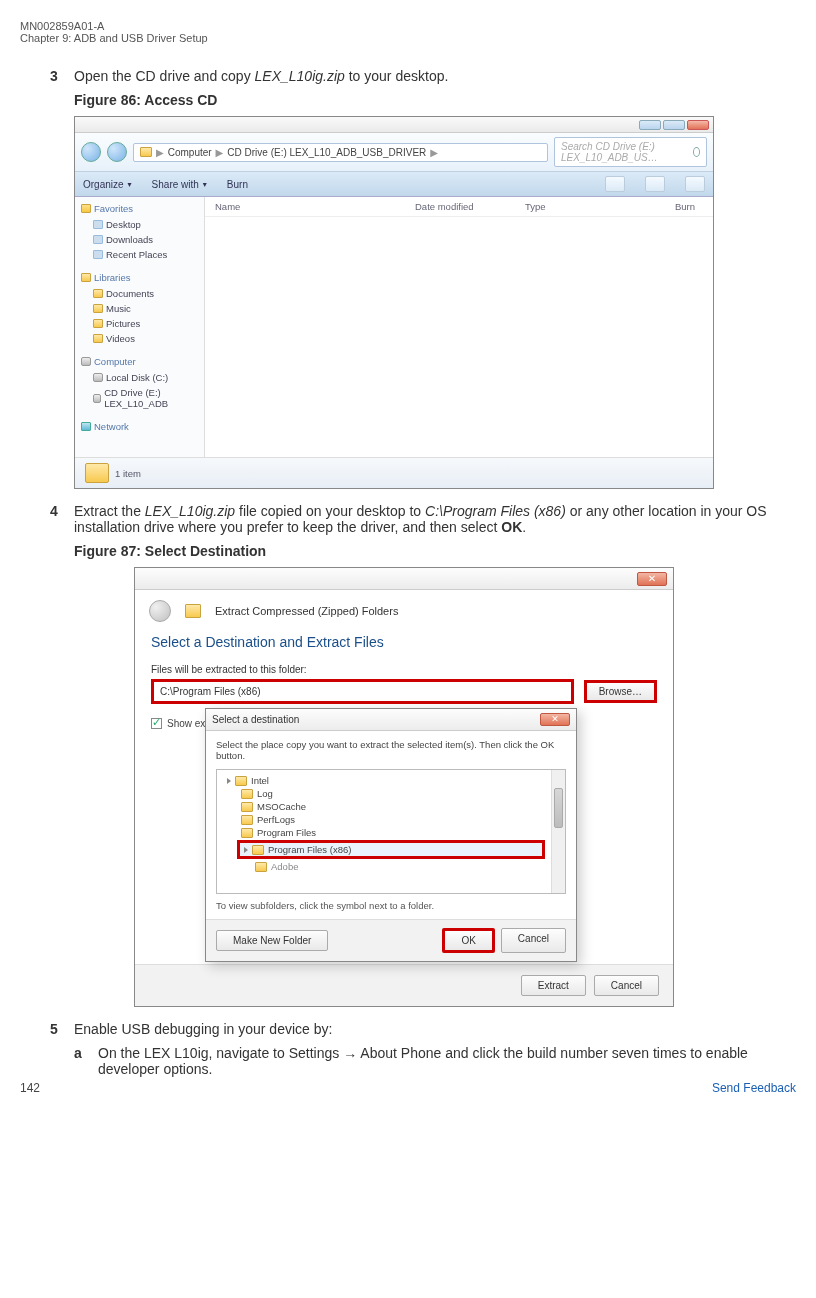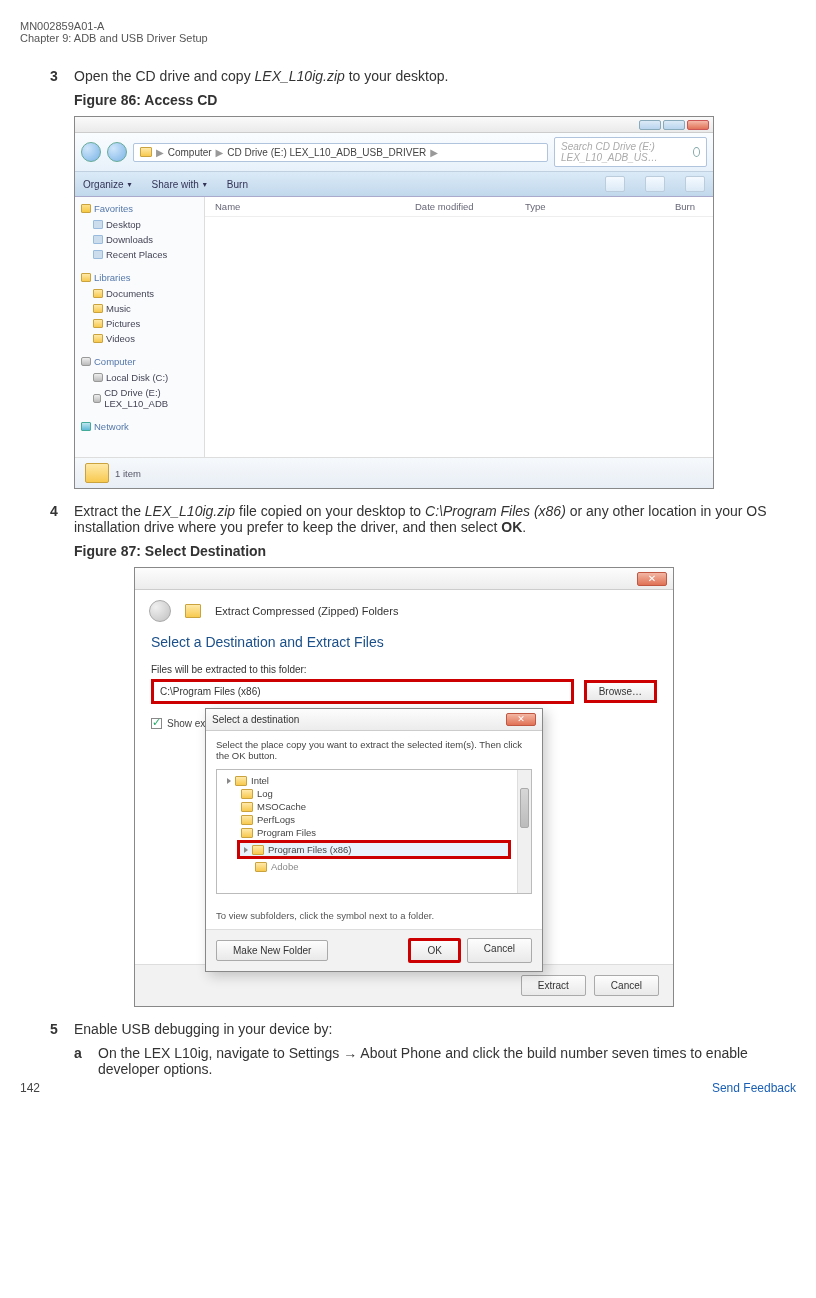--- a/index.html
+++ b/index.html
@@ -349,21 +349,21 @@
       border-radius: 2px;
       font-size: 10px;
       color: #333;
     }
 
     
     .fig87 .innerdlg {
       position: absolute;
       top: 140px;
       left: 70px;
-      width: 338px;
+      width: 372px;
       background: #fff;
       border: 1px solid #888;
       box-shadow: 4px 4px 12px rgba(0,0,0,.2);
     }
     .fig87 .innerdlg .titlebar2 {
       background: linear-gradient(#fdfdfd, #ececec);
       border-bottom: 1px solid #ccc;
       padding: 4px 6px;
       display: flex;
       justify-content: space-between;
@@ -422,21 +422,21 @@
       border: 3px solid #c00;
       background: #eaf3fc;
       margin: 1px 14px 1px 14px;
       padding-left: 4px;
     }
     .fig87 .innerdlg .tnode.sub {
       padding-left: 32px;
       color: #888;
     }
     .fig87 .innerdlg .hint {
-      margin-top: 16px;
+      margin-top: 6px;
       font-size: 9.5px;
       color: #555;
     }
     .fig87 .innerdlg .innerfooter {
       background: #f2f2f2;
       border-top: 1px solid #ddd;
       padding: 8px 10px;
       display: flex;
       justify-content: space-between;
       align-items: center;

